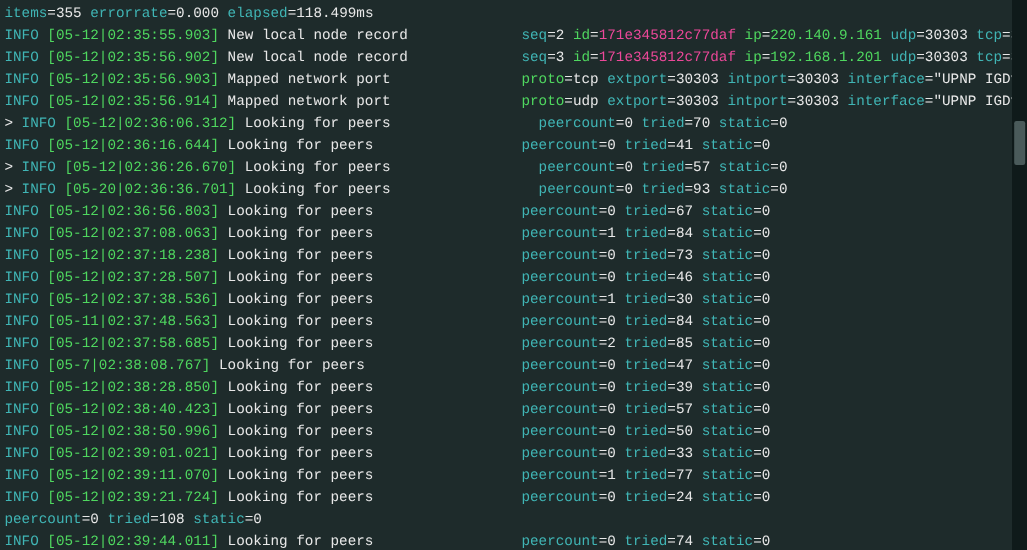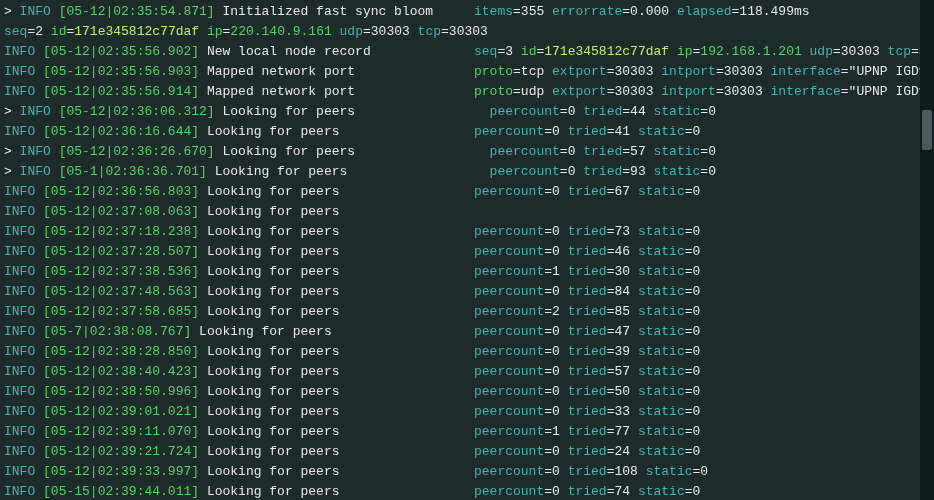--- a/index.html
+++ b/index.html
@@ -2,84 +2,85 @@
 <html><head>
 <meta charset="utf-8">
 <style>
 html,body{margin:0;padding:0;background:#1e2b2b;color:#9db4b4;font-family:'Courier New',monospace;font-size:13px;line-height:20px;white-space:nowrap;overflow:hidden}
 .term{padding:2px 4px}
 .row{display:flex}
 .left{min-width:470px}
 .g{color:#4fd75f}   
 .t{color:#40b5b5}   
 .w{color:#e8e8e8}   
-.y{color:#bef264}   
+.y{color:#ec4899}   
 .scroll{position:absolute;right:0;top:0;width:14px;height:100%;background:#0f1a1a}
 .thumb{position:absolute;right:2px;top:110px;width:10px;height:40px;background:#4a5a5a;border-radius:2px}
 </style>
 </head>
 <body>
 
 <div class="term">
     <div class="row">
-      <span class="left"><span class="w">&gt; </span><span class="t">INFO</span> <span class="g">[05-12|02:35:54.871]</span> <span class="w">Initialized fast sync bloom</span></span>
       <span><span class="t">items</span><span class="w">=</span><span class="w">355</span> <span class="t">errorrate</span><span class="w">=</span><span class="w">0.000</span> <span class="t">elapsed</span><span class="w">=</span><span class="w">118.499ms</span></span>
     </div>
     <div class="row">
+      <span class="left"><span class="t">INFO</span> <span class="g">[05-12|02:35:55.903]</span> <span class="w">New local node record</span></span>
       <span><span class="t">seq</span><span class="w">=</span><span class="w">2</span> <span class="g">id</span><span class="w">=</span><span class="y">171e345812c77daf</span> <span class="g">ip</span><span class="w">=</span><span class="g">220.140.9.161</span> <span class="t">udp</span><span class="w">=</span><span class="w">30303</span> <span class="t">tcp</span><span class="w">=</span><span class="w">30303</span></span>
     </div>
     <div class="row">
       <span class="left"><span class="t">INFO</span> <span class="g">[05-12|02:35:56.902]</span> <span class="w">New local node record</span></span>
       <span><span class="t">seq</span><span class="w">=</span><span class="w">3</span> <span class="g">id</span><span class="w">=</span><span class="y">171e345812c77daf</span> <span class="g">ip</span><span class="w">=</span><span class="g">192.168.1.201</span> <span class="t">udp</span><span class="w">=</span><span class="w">30303</span> <span class="t">tcp</span><span class="w">=</span><span class="w">30303</span></span>
     </div>
     <div class="row">
       <span class="left"><span class="t">INFO</span> <span class="g">[05-12|02:35:56.903]</span> <span class="w">Mapped network port</span></span>
       <span><span class="g">proto</span><span class="w">=</span><span class="w">tcp</span> <span class="t">extport</span><span class="w">=</span><span class="w">30303</span> <span class="t">intport</span><span class="w">=</span><span class="w">30303</span> <span class="t">interface</span><span class="w">=</span><span class="w">"UPNP IGDv1-IP1"</span></span>
     </div>
     <div class="row">
       <span class="left"><span class="t">INFO</span> <span class="g">[05-12|02:35:56.914]</span> <span class="w">Mapped network port</span></span>
       <span><span class="g">proto</span><span class="w">=</span><span class="w">udp</span> <span class="t">extport</span><span class="w">=</span><span class="w">30303</span> <span class="t">intport</span><span class="w">=</span><span class="w">30303</span> <span class="t">interface</span><span class="w">=</span><span class="w">"UPNP IGDv1-IP1"</span></span>
     </div>
     <div class="row">
       <span class="left"><span class="w">&gt; </span><span class="t">INFO</span> <span class="g">[05-12|02:36:06.312]</span> <span class="w">Looking for peers</span></span>
-      <span>&nbsp;&nbsp;<span class="t">peercount</span><span class="w">=</span><span class="w">0</span> <span class="t">tried</span><span class="w">=</span><span class="w">44</span> <span class="t">static</span><span class="w">=</span><span class="w">0</span></span>
+      <span>&nbsp;&nbsp;<span class="t">peercount</span><span class="w">=</span><span class="w">0</span> <span class="t">tried</span><span class="w">=</span><span class="w">70</span> <span class="t">static</span><span class="w">=</span><span class="w">0</span></span>
     </div>
     <div class="row">
       <span class="left"><span class="t">INFO</span> <span class="g">[05-12|02:36:16.644]</span> <span class="w">Looking for peers</span></span>
       <span><span class="t">peercount</span><span class="w">=</span><span class="w">0</span> <span class="t">tried</span><span class="w">=</span><span class="w">41</span> <span class="t">static</span><span class="w">=</span><span class="w">0</span></span>
     </div>
     <div class="row">
       <span class="left"><span class="w">&gt; </span><span class="t">INFO</span> <span class="g">[05-12|02:36:26.670]</span> <span class="w">Looking for peers</span></span>
       <span>&nbsp;&nbsp;<span class="t">peercount</span><span class="w">=</span><span class="w">0</span> <span class="t">tried</span><span class="w">=</span><span class="w">57</span> <span class="t">static</span><span class="w">=</span><span class="w">0</span></span>
     </div>
     <div class="row">
-      <span class="left"><span class="w">&gt; </span><span class="t">INFO</span> <span class="g">[05-1|02:36:36.701]</span> <span class="w">Looking for peers</span></span>
+      <span class="left"><span class="w">&gt; </span><span class="t">INFO</span> <span class="g">[05-20|02:36:36.701]</span> <span class="w">Looking for peers</span></span>
       <span>&nbsp;&nbsp;<span class="t">peercount</span><span class="w">=</span><span class="w">0</span> <span class="t">tried</span><span class="w">=</span><span class="w">93</span> <span class="t">static</span><span class="w">=</span><span class="w">0</span></span>
     </div>
     <div class="row">
       <span class="left"><span class="t">INFO</span> <span class="g">[05-12|02:36:56.803]</span> <span class="w">Looking for peers</span></span>
       <span><span class="t">peercount</span><span class="w">=</span><span class="w">0</span> <span class="t">tried</span><span class="w">=</span><span class="w">67</span> <span class="t">static</span><span class="w">=</span><span class="w">0</span></span>
     </div>
     <div class="row">
       <span class="left"><span class="t">INFO</span> <span class="g">[05-12|02:37:08.063]</span> <span class="w">Looking for peers</span></span>
+      <span><span class="t">peercount</span><span class="w">=</span><span class="w">1</span> <span class="t">tried</span><span class="w">=</span><span class="w">84</span> <span class="t">static</span><span class="w">=</span><span class="w">0</span></span>
     </div>
     <div class="row">
       <span class="left"><span class="t">INFO</span> <span class="g">[05-12|02:37:18.238]</span> <span class="w">Looking for peers</span></span>
       <span><span class="t">peercount</span><span class="w">=</span><span class="w">0</span> <span class="t">tried</span><span class="w">=</span><span class="w">73</span> <span class="t">static</span><span class="w">=</span><span class="w">0</span></span>
     </div>
     <div class="row">
       <span class="left"><span class="t">INFO</span> <span class="g">[05-12|02:37:28.507]</span> <span class="w">Looking for peers</span></span>
       <span><span class="t">peercount</span><span class="w">=</span><span class="w">0</span> <span class="t">tried</span><span class="w">=</span><span class="w">46</span> <span class="t">static</span><span class="w">=</span><span class="w">0</span></span>
     </div>
     <div class="row">
       <span class="left"><span class="t">INFO</span> <span class="g">[05-12|02:37:38.536]</span> <span class="w">Looking for peers</span></span>
       <span><span class="t">peercount</span><span class="w">=</span><span class="w">1</span> <span class="t">tried</span><span class="w">=</span><span class="w">30</span> <span class="t">static</span><span class="w">=</span><span class="w">0</span></span>
     </div>
     <div class="row">
-      <span class="left"><span class="t">INFO</span> <span class="g">[05-12|02:37:48.563]</span> <span class="w">Looking for peers</span></span>
+      <span class="left"><span class="t">INFO</span> <span class="g">[05-11|02:37:48.563]</span> <span class="w">Looking for peers</span></span>
       <span><span class="t">peercount</span><span class="w">=</span><span class="w">0</span> <span class="t">tried</span><span class="w">=</span><span class="w">84</span> <span class="t">static</span><span class="w">=</span><span class="w">0</span></span>
     </div>
     <div class="row">
       <span class="left"><span class="t">INFO</span> <span class="g">[05-12|02:37:58.685]</span> <span class="w">Looking for peers</span></span>
       <span><span class="t">peercount</span><span class="w">=</span><span class="w">2</span> <span class="t">tried</span><span class="w">=</span><span class="w">85</span> <span class="t">static</span><span class="w">=</span><span class="w">0</span></span>
     </div>
     <div class="row">
       <span class="left"><span class="t">INFO</span> <span class="g">[05-7|02:38:08.767]</span> <span class="w">Looking for peers</span></span>
       <span><span class="t">peercount</span><span class="w">=</span><span class="w">0</span> <span class="t">tried</span><span class="w">=</span><span class="w">47</span> <span class="t">static</span><span class="w">=</span><span class="w">0</span></span>
     </div>
@@ -101,23 +102,22 @@
     </div>
     <div class="row">
       <span class="left"><span class="t">INFO</span> <span class="g">[05-12|02:39:11.070]</span> <span class="w">Looking for peers</span></span>
       <span><span class="t">peercount</span><span class="w">=</span><span class="w">1</span> <span class="t">tried</span><span class="w">=</span><span class="w">77</span> <span class="t">static</span><span class="w">=</span><span class="w">0</span></span>
     </div>
     <div class="row">
       <span class="left"><span class="t">INFO</span> <span class="g">[05-12|02:39:21.724]</span> <span class="w">Looking for peers</span></span>
       <span><span class="t">peercount</span><span class="w">=</span><span class="w">0</span> <span class="t">tried</span><span class="w">=</span><span class="w">24</span> <span class="t">static</span><span class="w">=</span><span class="w">0</span></span>
     </div>
     <div class="row">
-      <span class="left"><span class="t">INFO</span> <span class="g">[05-12|02:39:33.997]</span> <span class="w">Looking for peers</span></span>
       <span><span class="t">peercount</span><span class="w">=</span><span class="w">0</span> <span class="t">tried</span><span class="w">=</span><span class="w">108</span> <span class="t">static</span><span class="w">=</span><span class="w">0</span></span>
     </div>
     <div class="row">
-      <span class="left"><span class="t">INFO</span> <span class="g">[05-15|02:39:44.011]</span> <span class="w">Looking for peers</span></span>
+      <span class="left"><span class="t">INFO</span> <span class="g">[05-12|02:39:44.011]</span> <span class="w">Looking for peers</span></span>
       <span><span class="t">peercount</span><span class="w">=</span><span class="w">0</span> <span class="t">tried</span><span class="w">=</span><span class="w">74 </span> <span class="t">static</span><span class="w">=</span><span class="w">0</span></span>
     </div>
   </div>
 <div class="scroll">
   <div class="thumb"></div>
 </div>
 
 </body></html>

